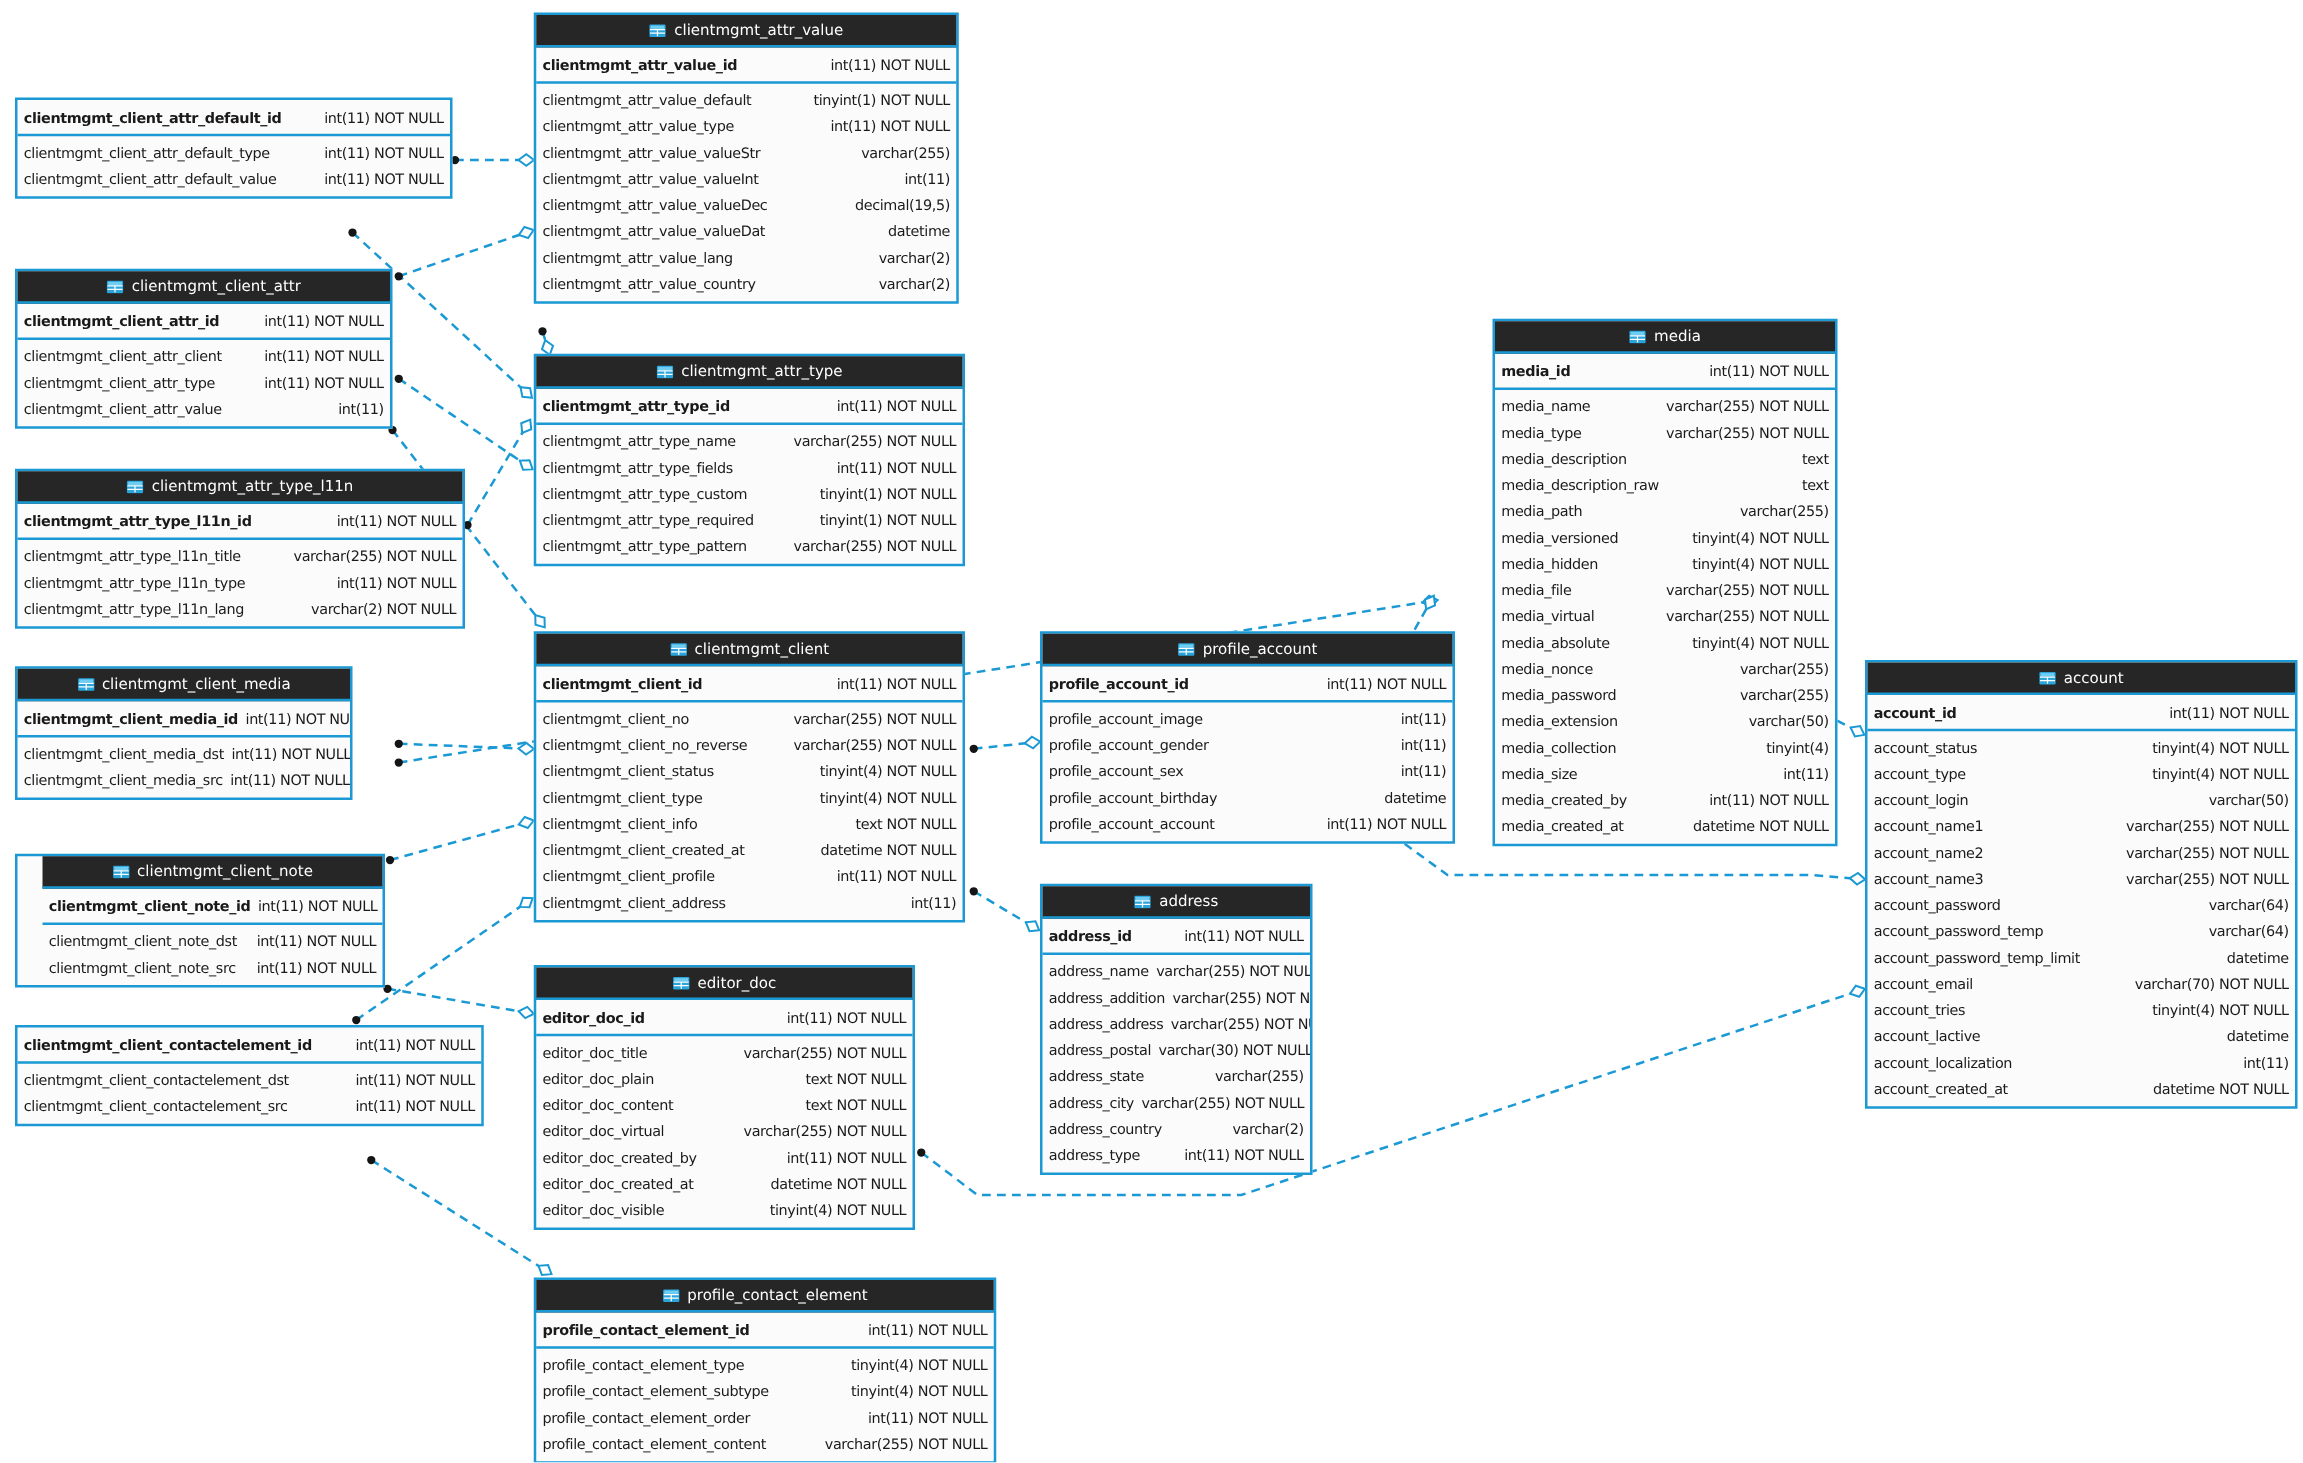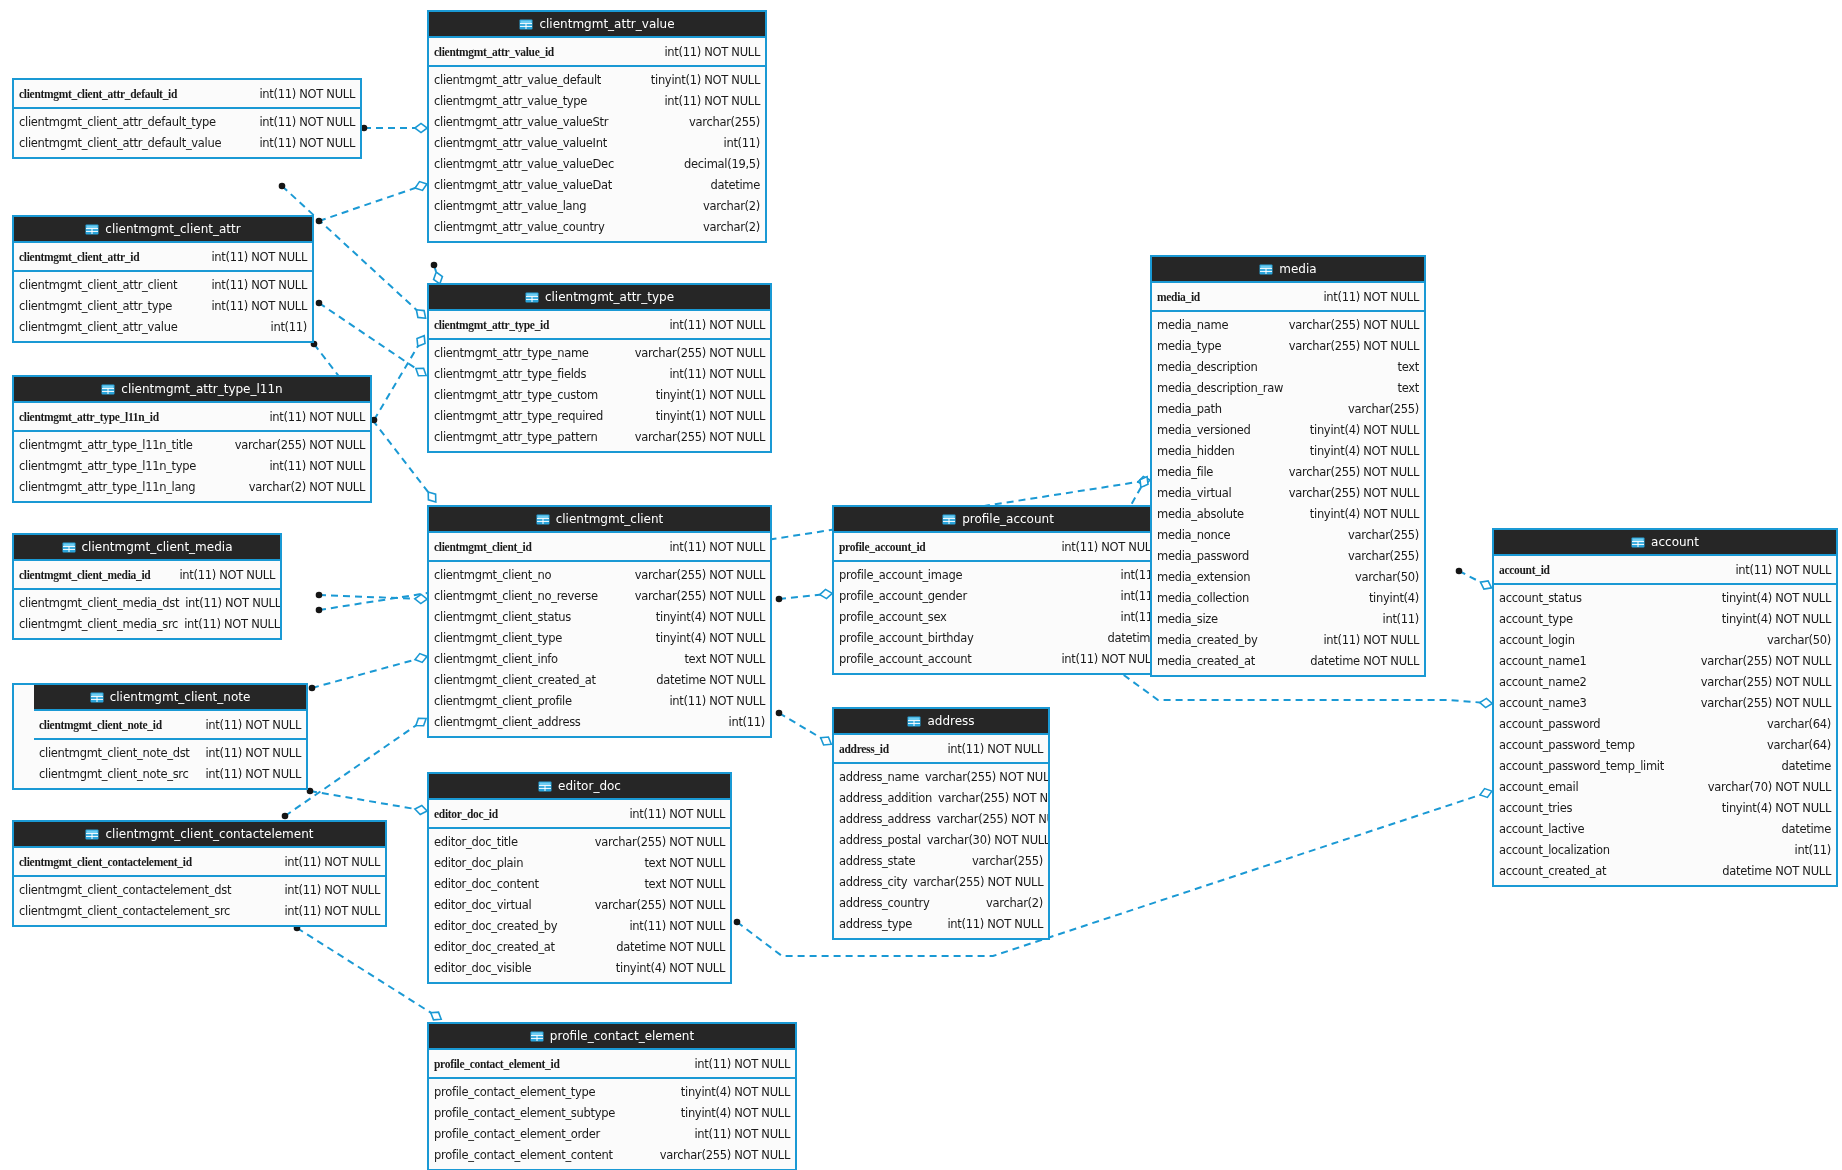--- a/index.html
+++ b/index.html
@@ -3,21 +3,21 @@
 <meta charset="utf-8">
 <style>
   :root{ --wire:#1a99d4; --hdr:#262626; --rowbg:#fbfbfb; --txt:#1a1a1a; }
   html,body{margin:0;padding:0;background:#ffffff;}
   body{font-family:"DejaVu Sans","Liberation Sans",sans-serif;color:var(--txt);}
   #canvas{position:relative;width:1842px;height:1170px;background:#ffffff;overflow:hidden;}
   #wires{position:absolute;left:0;top:0;z-index:0;}
   .card{position:absolute;z-index:1;border:2px solid var(--wire);background:var(--rowbg);box-sizing:border-box;}
   .card-header{height:24px;background:var(--hdr);color:#fff;display:flex;align-items:center;justify-content:center;gap:6px;font-size:12px;border-bottom:2px solid var(--wire);white-space:nowrap;overflow:hidden;}
   .pk-row{height:27px;display:flex;align-items:center;justify-content:space-between;padding:0 5px;border-bottom:2px solid var(--wire);font-size:11.5px;letter-spacing:-0.3px;white-space:nowrap;overflow:hidden;}
-  .pk-name{font-weight:bold;font-family:Liberation Serif, serif;}
+  .pk-name{font-weight:bold;}
   .pk-type{margin-left:6px;}
   .card-body{padding:3px 0;}
   .col-row{height:21px;line-height:21px;display:flex;justify-content:space-between;padding:0 5px;font-size:11.5px;letter-spacing:-0.3px;white-space:nowrap;overflow:hidden;}
   .col-type{margin-left:6px;}
   .tbl-icon{flex:0 0 auto;display:block;}
 </style>
 </head>
 <body>
 
 <div id="canvas">
@@ -290,30 +290,20 @@
           <span class="col-name">clientmgmt_client_note_dst</span>
           <span class="col-type">int(11) NOT NULL</span>
         </div>
         <div class="col-row">
           <span class="col-name">clientmgmt_client_note_src</span>
           <span class="col-type">int(11) NOT NULL</span>
         </div>
       </div>
     </div>
     <div class="card" style="left: 12px; top: 820px; width: 375px;">
-      <div class="card-header">
-        <svg class="tbl-icon" width="14" height="11" viewBox="0 0 14 11">
-          <rect x="0.5" y="0.5" width="13" height="10" rx="1" fill="#2aa5dc"></rect>
-          <rect x="1.5" y="1.5" width="11" height="2.6" fill="#6fcdf2"></rect>
-          <line x1="1" y1="4.6" x2="13" y2="4.6" stroke="#ffffff" stroke-width="1"></line>
-          <line x1="1" y1="7.4" x2="13" y2="7.4" stroke="#ffffff" stroke-width="1"></line>
-          <line x1="7" y1="4.6" x2="7" y2="10" stroke="#ffffff" stroke-width="1"></line>
-        </svg>
-        <span>clientmgmt_client_contactelement</span>
-      </div>
       <div class="pk-row">
         <span class="pk-name">clientmgmt_client_contactelement_id</span>
         <span class="pk-type">int(11) NOT NULL</span>
       </div>
       <div class="card-body">
         <div class="col-row">
           <span class="col-name">clientmgmt_client_contactelement_dst</span>
           <span class="col-type">int(11) NOT NULL</span>
         </div>
         <div class="col-row">
@@ -533,21 +523,21 @@
         <div class="col-row">
           <span class="col-name">address_country</span>
           <span class="col-type">varchar(2)</span>
         </div>
         <div class="col-row">
           <span class="col-name">address_type</span>
           <span class="col-type">int(11) NOT NULL</span>
         </div>
       </div>
     </div>
-    <div class="card" style="left: 1150px; top: 255px; width: 276px;">
+    <div class="card" style="left: 1194px; top: 255px; width: 276px;">
       <div class="card-header">
         <svg class="tbl-icon" width="14" height="11" viewBox="0 0 14 11">
           <rect x="0.5" y="0.5" width="13" height="10" rx="1" fill="#2aa5dc"></rect>
           <rect x="1.5" y="1.5" width="11" height="2.6" fill="#6fcdf2"></rect>
           <line x1="1" y1="4.6" x2="13" y2="4.6" stroke="#ffffff" stroke-width="1"></line>
           <line x1="1" y1="7.4" x2="13" y2="7.4" stroke="#ffffff" stroke-width="1"></line>
           <line x1="7" y1="4.6" x2="7" y2="10" stroke="#ffffff" stroke-width="1"></line>
         </svg>
         <span>media</span>
       </div>

